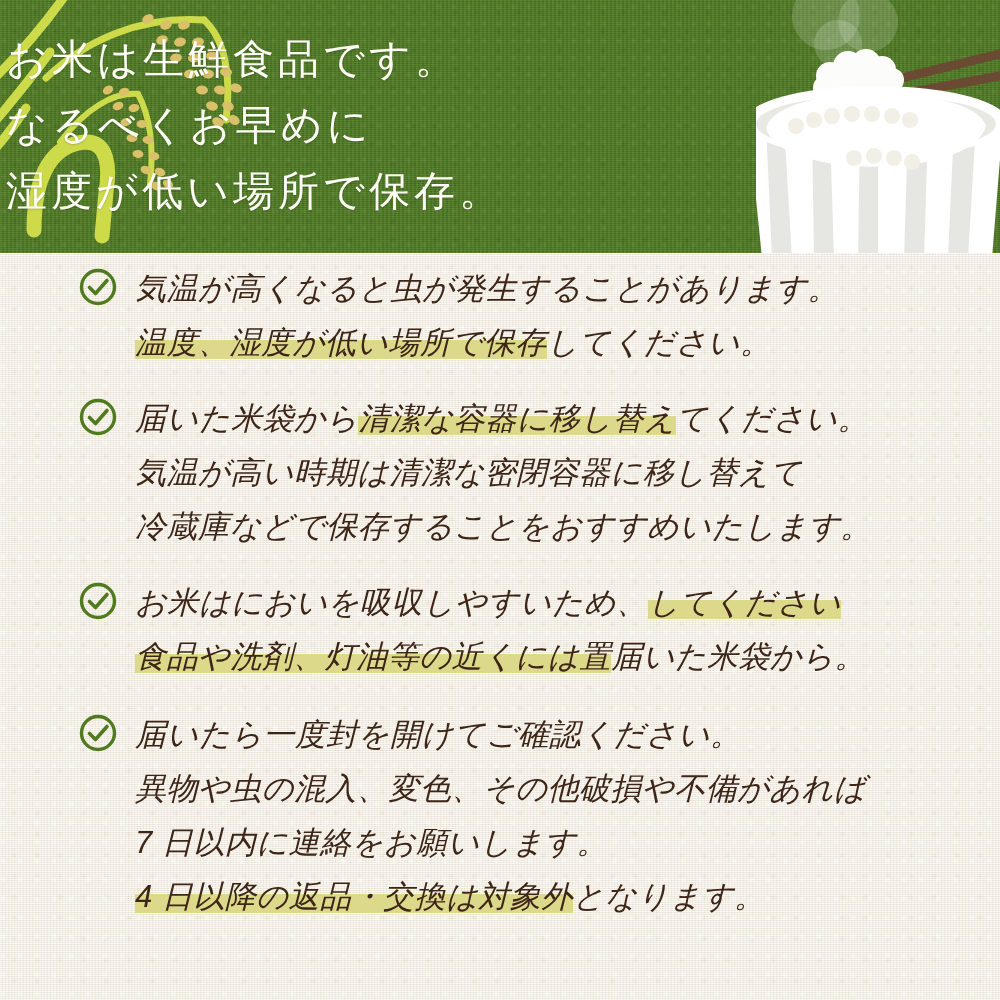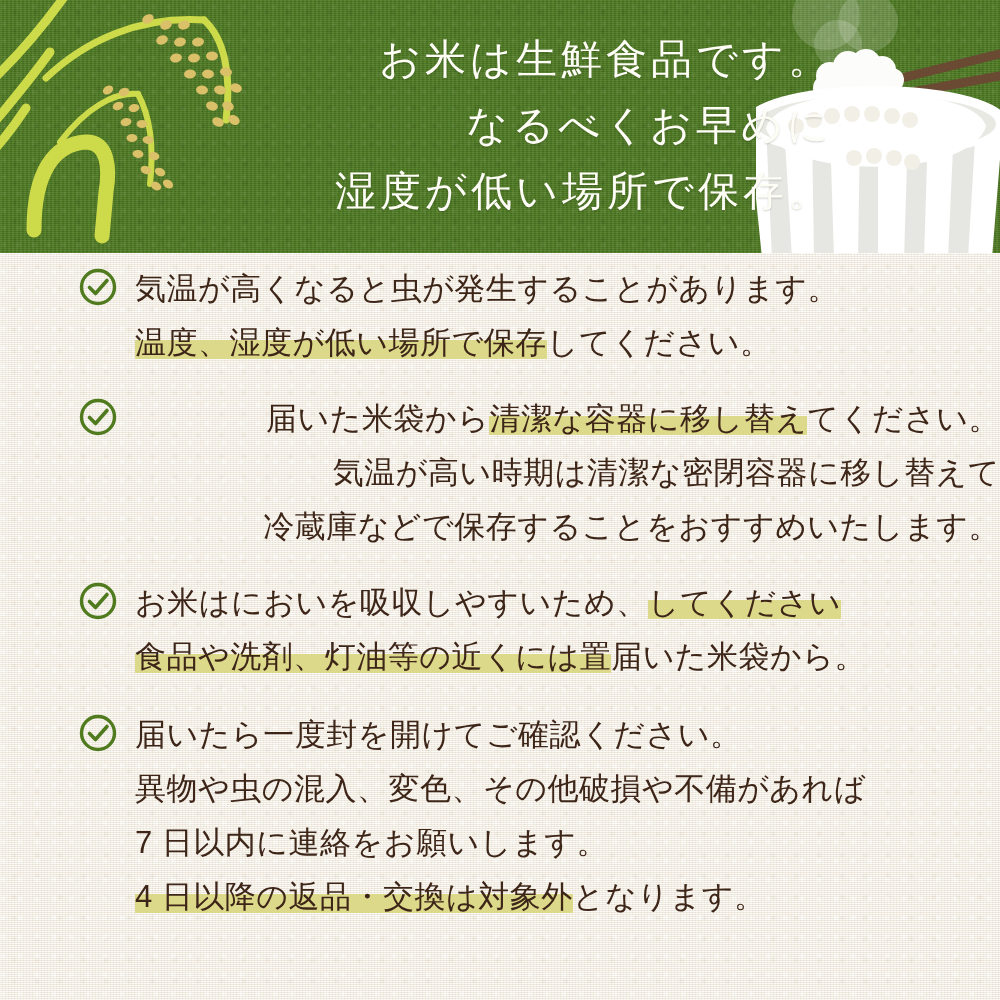--- a/index.html
+++ b/index.html
@@ -28,42 +28,42 @@
     background-color:#4e7a22;
     background-image:
       repeating-linear-gradient(0deg, rgba(255,255,255,.05) 0px, rgba(255,255,255,.05) 1px, rgba(0,0,0,.06) 1px, rgba(0,0,0,.06) 2px),
       repeating-linear-gradient(90deg, rgba(255,255,255,.035) 0px, rgba(255,255,255,.035) 2px, rgba(0,0,0,.05) 2px, rgba(0,0,0,.05) 4px),
       radial-gradient(circle at 25% 40%, rgba(255,255,255,.05) 0 2px, transparent 3px),
       radial-gradient(circle at 70% 65%, rgba(0,0,0,.06) 0 2px, transparent 3px);
     background-size:auto, auto, 15px 17px, 21px 19px;
   }
 
   .header-title{
-    position:absolute; left:12px; top:26px; width:821px;
-    text-align:right;
+    position:absolute; left:6px; top:26px; width:821px;
+    text-align:left;
     color:#fdfdf6;
     font-family:"Liberation Serif", serif;
     font-size:41px;
     line-height:66px;
     letter-spacing:4px;
     text-shadow:0 1px 2px rgba(0,0,0,.18);
     z-index:5;
     pointer-events:none;
   }
   .header-title .ln{ display:block; white-space:nowrap; }
 
   
   .rice-plant{ position:absolute; left:-10px; top:-8px; width:260px; height:270px; }
 
   
   .bowl-art{ position:absolute; right:-6px; top:0; width:250px; height:260px; }
 
   
   .notice-list{
-    position:absolute; left:0; top:262px; width:1000px;
+    position:absolute; left:0; top:262px; width:1000px;font-style:italic;
   }
   .notice-item{
     position:relative;
     padding-left:135px;
     margin-bottom:18px;
   }
   .check-icon{
     position:absolute; left:78px; top:5px;
     width:40px; height:40px;
   }
@@ -73,21 +73,21 @@
     font-size:31px;
     line-height:54px;
     letter-spacing:.5px;
   }
   .notice-lines .line{ display:block; white-space:nowrap; }
   .hl{
     background:linear-gradient(transparent 42%, #dcd98a 42%, #dcd98a 97%, transparent 97%);
     margin-top:34px;
   }
   .item-gap-1{ margin-bottom:22px; }
-  .item-gap-2{ margin-bottom:22px;text-align:right; }
+  .item-gap-2{ margin-bottom:22px; }
   .item-gap-3{ margin-bottom:24px; }
 </style>
 </head>
 <body>
 
 <div class="paper-texture"></div>
 
 <div class="header">
 
   <svg class="rice-plant" viewBox="0 0 260 270">

